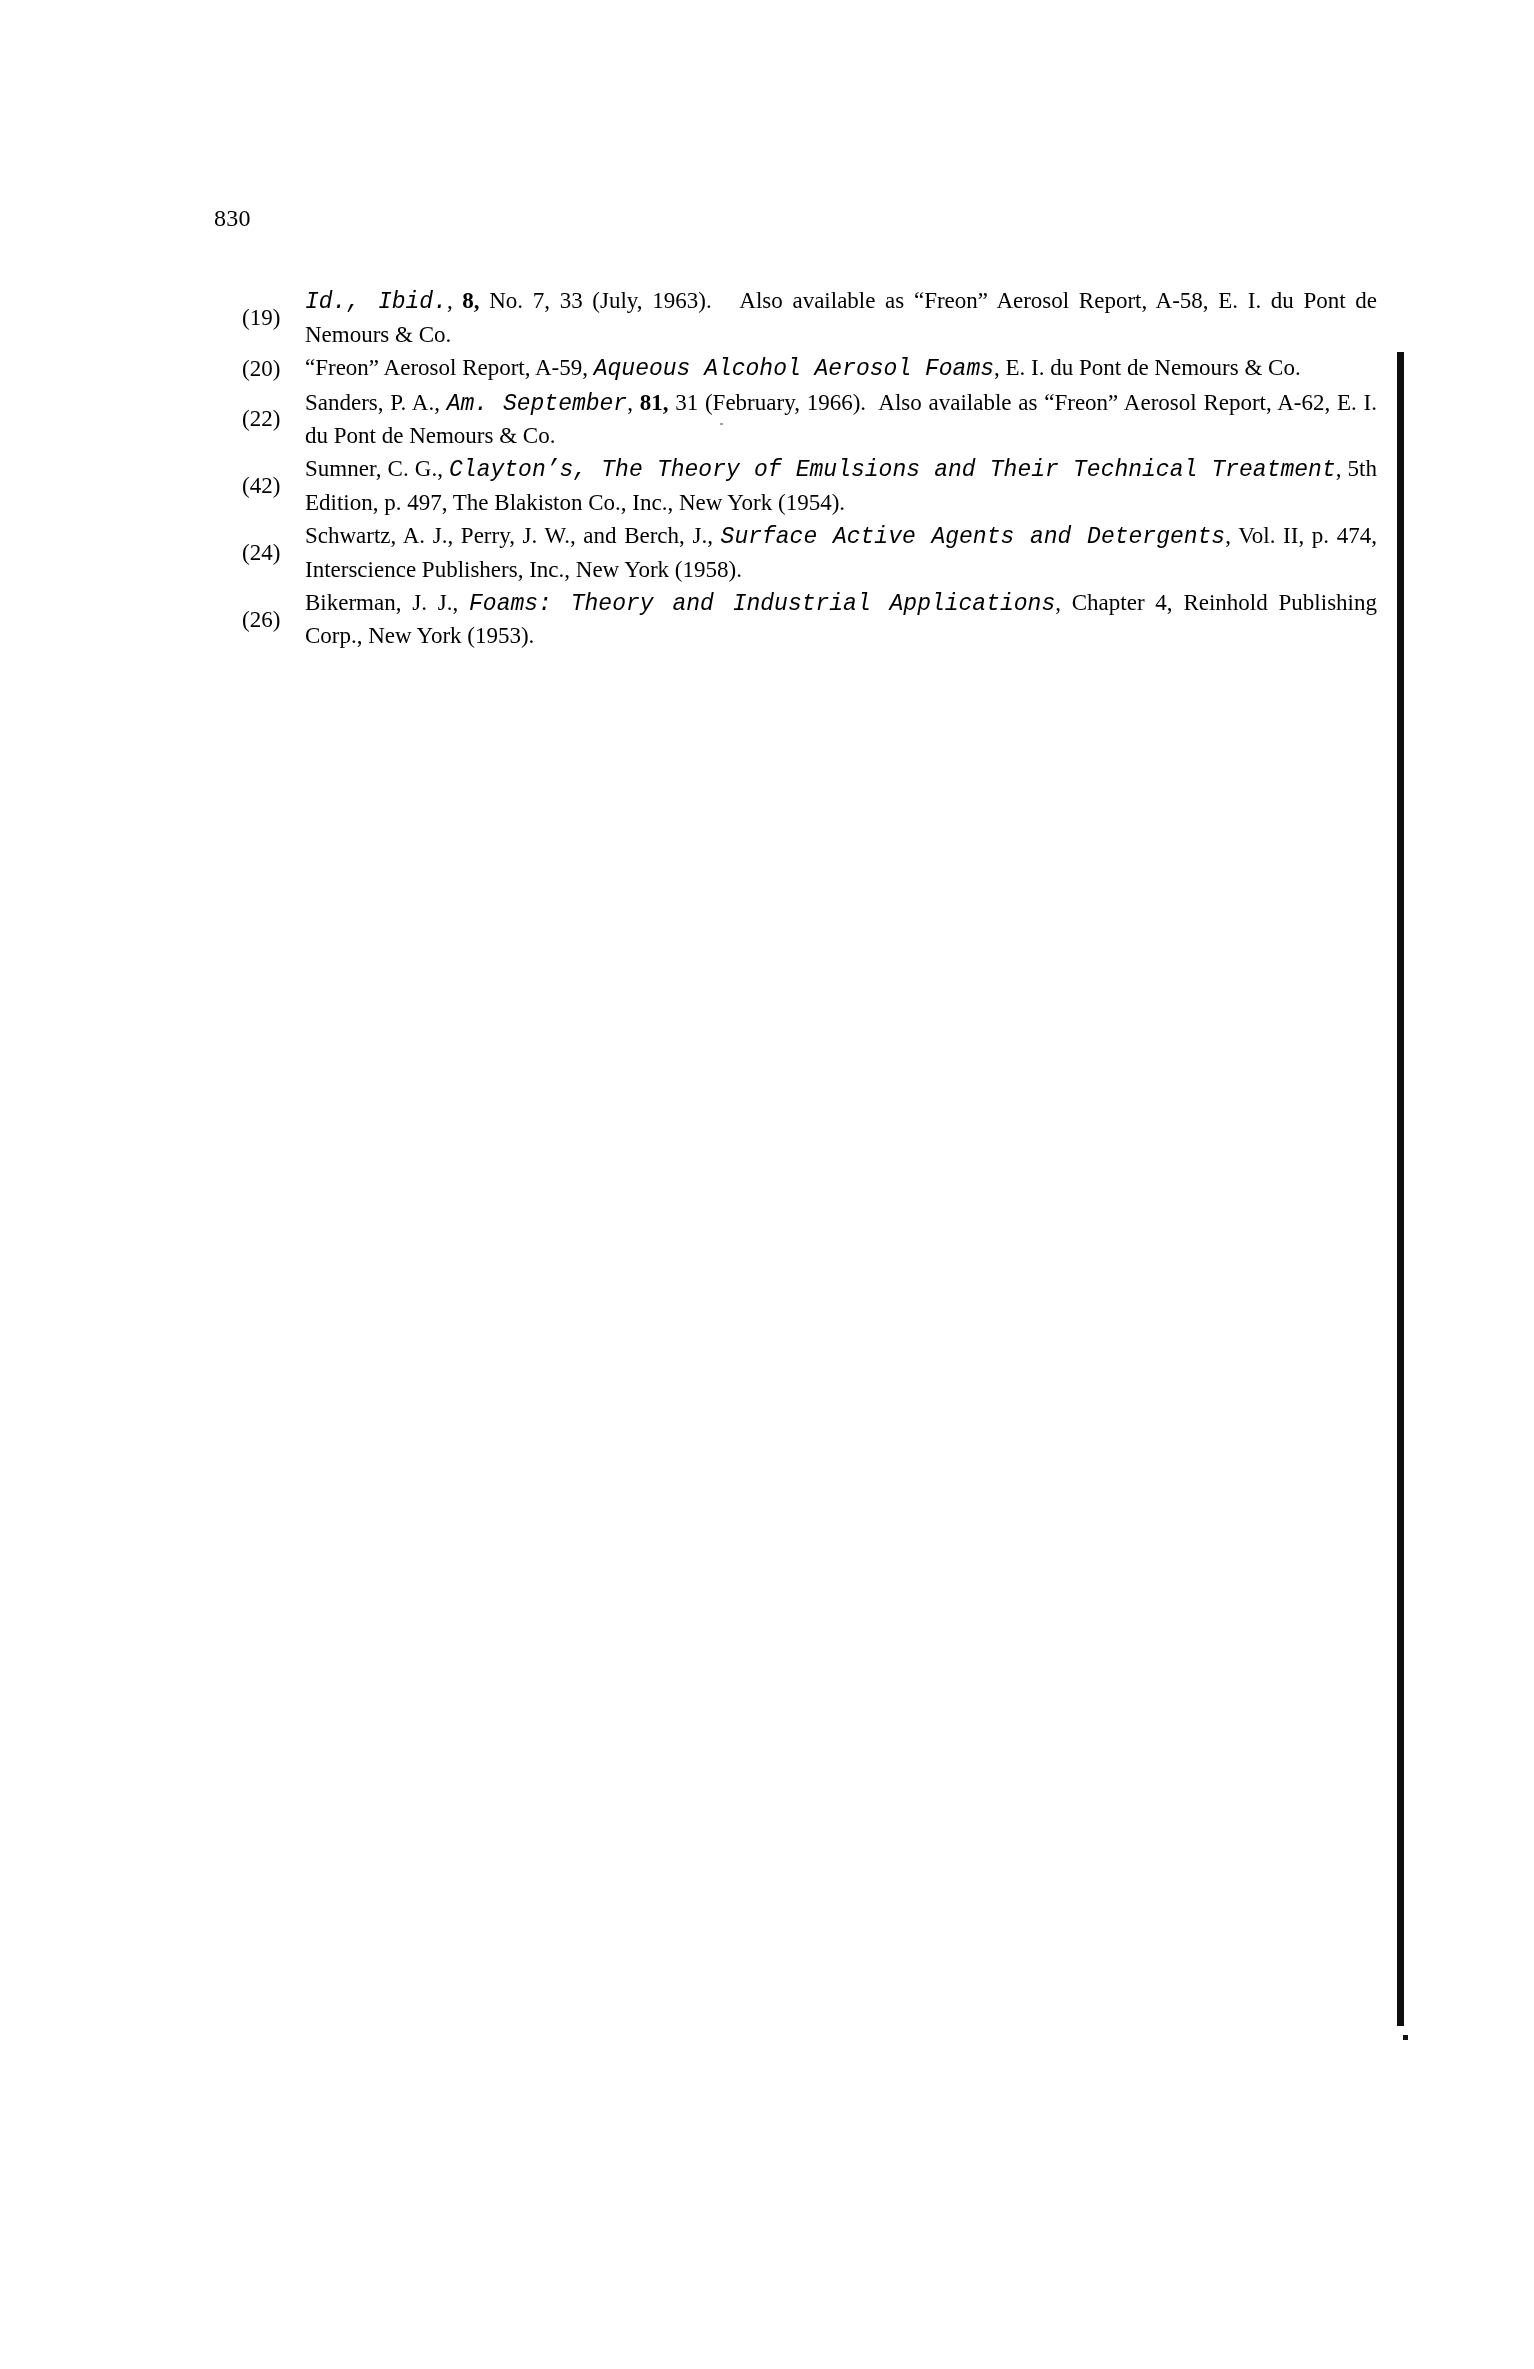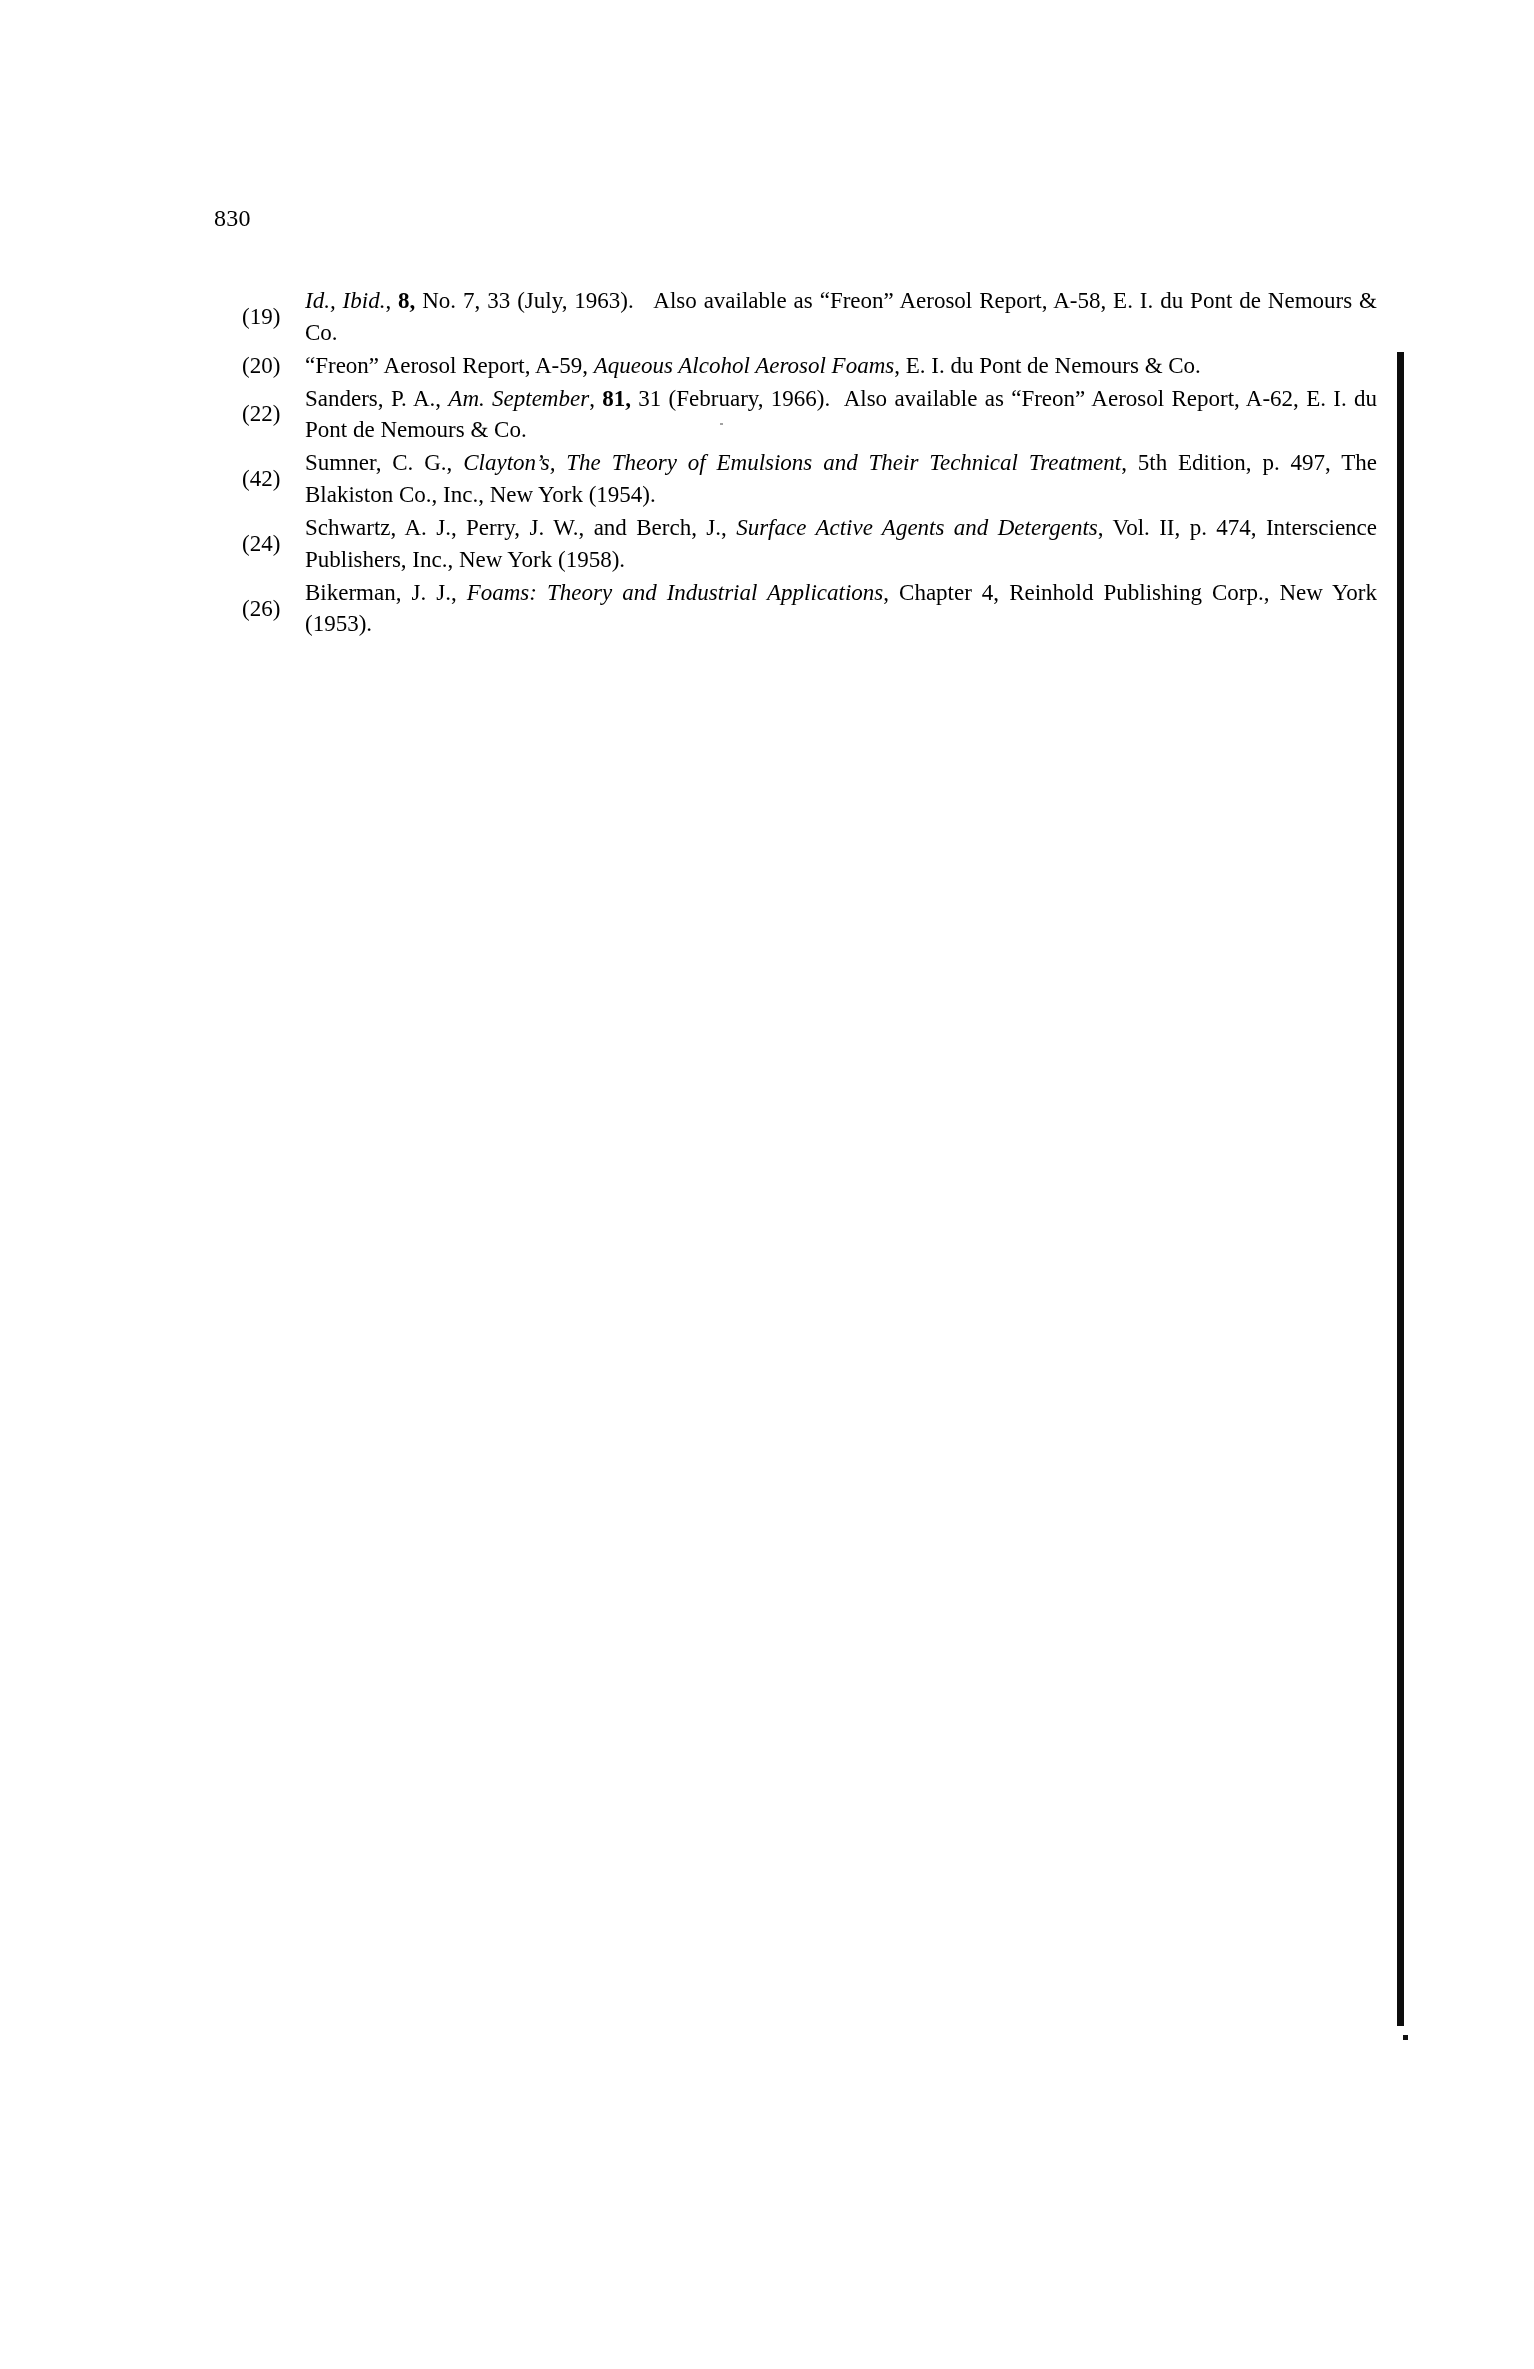--- a/index.html
+++ b/index.html
@@ -63,21 +63,21 @@
     width: 63px;
     text-align: left;
     white-space: nowrap;
   }
   .ref-body {
     flex: 1 1 auto;
     text-align: justify;
     text-justify: inter-word;
     hyphens: none;
   }
-  .ref-body i { font-style: italic; }
+  .ref-body i { font-style: italic; font-family: Liberation Mono, monospace; }
   .ref-body b { font-weight: bold; }
 
   
   .scan-edge-right {
     position: absolute;
     right: 17px;
     top: 352px;
     width: 6.7px;
     height: 1674px;
     background: #0d0d0d;

